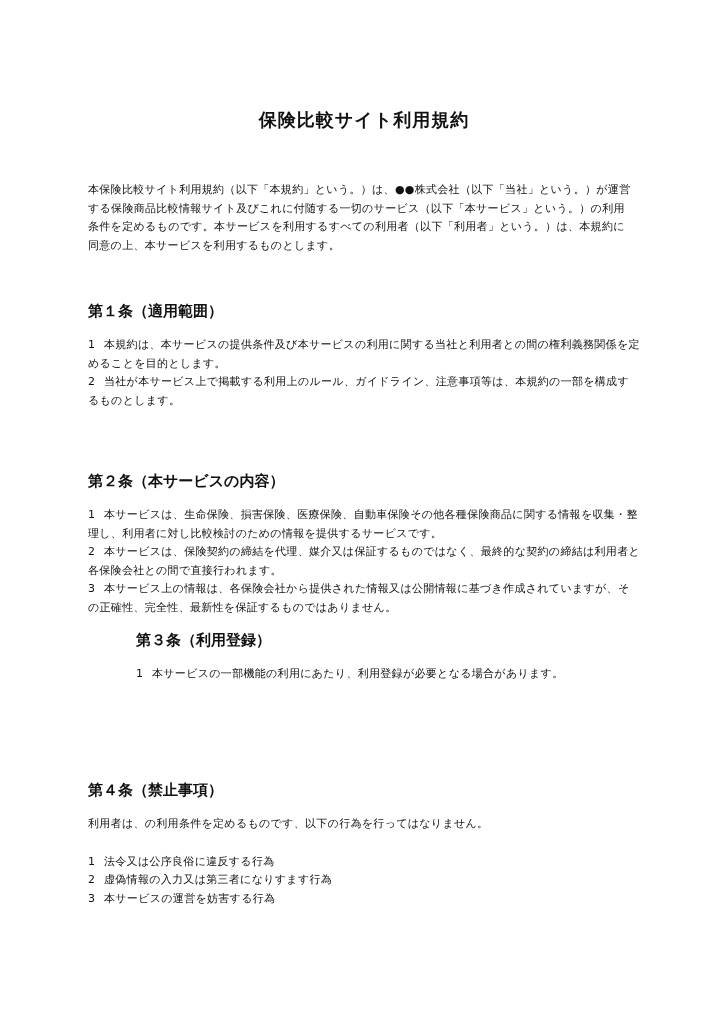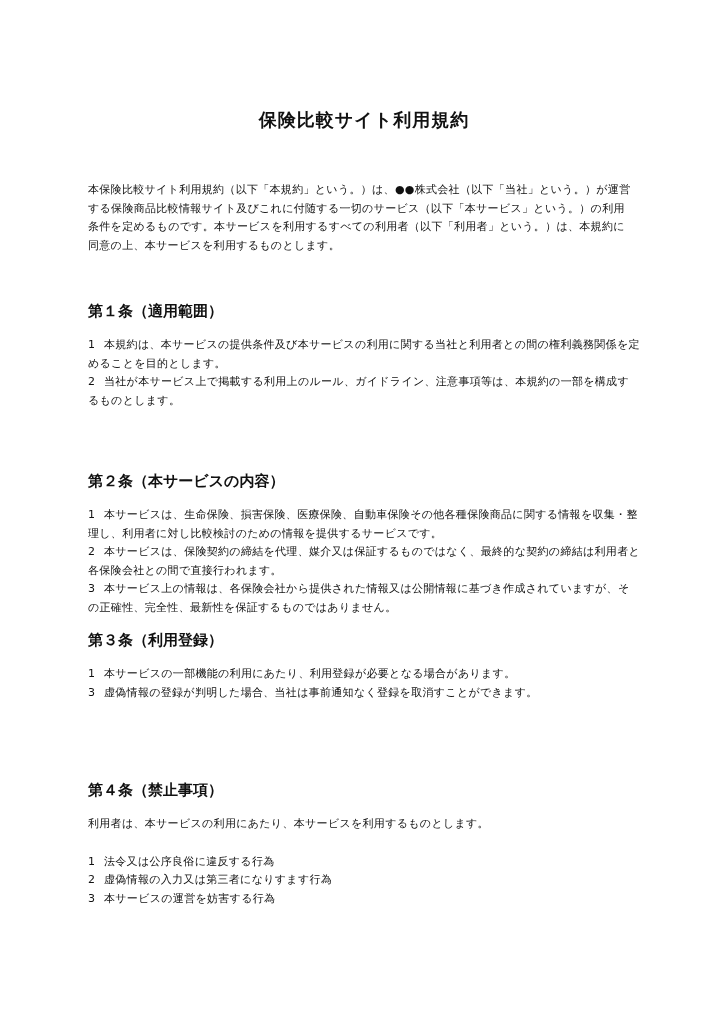--- a/index.html
+++ b/index.html
@@ -62,21 +62,21 @@
     }
     .item .num {
       display: inline-block;
       width: 16px;
     }
     .lead {
       margin-bottom: 19px;
     }
     #a1 { top: 301px; }
     #a2 { top: 471px; }
-    #a3 { top: 630px; }
+    #a3 { top: 630px; margin-left: 48px; }
     #a4 { top: 780px; }
   </style>
 </head>
 <body>
 
 <div class="page">
 
   <h1 class="title">保険比較サイト利用規約</h1>
 
   <p class="para intro">本保険比較サイト利用規約（以下「本規約」という。）は、●●株式会社（以下「当社」という。）が運営する保険商品比較情報サイト及びこれに付随する一切のサービス（以下「本サービス」という。）の利用条件を定めるものです。本サービスを利用するすべての利用者（以下「利用者」という。）は、本規約に同意の上、本サービスを利用するものとします。</p>
@@ -90,24 +90,23 @@
   <section class="article" id="a2">
     <h2>第２条（本サービスの内容）</h2>
     <p class="para item"><span class="num">1</span><span>本サービスは、生命保険、損害保険、医療保険、自動車保険その他各種保険商品に関する情報を収集・整理し、利用者に対し比較検討のための情報を提供するサービスです。</span></p>
     <p class="para item"><span class="num">2</span><span>本サービスは、保険契約の締結を代理、媒介又は保証するものではなく、最終的な契約の締結は利用者と各保険会社との間で直接行われます。</span></p>
     <p class="para item"><span class="num">3</span><span>本サービス上の情報は、各保険会社から提供された情報又は公開情報に基づき作成されていますが、その正確性、完全性、最新性を保証するものではありません。</span></p>
   </section>
 
   <section class="article" id="a3">
     <h2>第３条（利用登録）</h2>
     <p class="para item"><span class="num">1</span><span>本サービスの一部機能の利用にあたり、利用登録が必要となる場合があります。</span></p>
-    <p class="para item"><span class="num">3</span><span>虚偽情報の登録が判明した場合、当社は事前通知なく登録を取消すことができます。</span></p>
   </section>
 
   <section class="article" id="a4">
     <h2>第４条（禁止事項）</h2>
-    <p class="para lead">利用者は、本サービスの利用にあたり、本サービスを利用するものとします。</p>
+    <p class="para lead">利用者は、の利用条件を定めるものです、以下の行為を行ってはなりません。</p>
     <p class="para item"><span class="num">1</span><span>法令又は公序良俗に違反する行為</span></p>
     <p class="para item"><span class="num">2</span><span>虚偽情報の入力又は第三者になりすます行為</span></p>
     <p class="para item"><span class="num">3</span><span>本サービスの運営を妨害する行為</span></p>
   </section>
 
 </div>
 
 </body></html>

